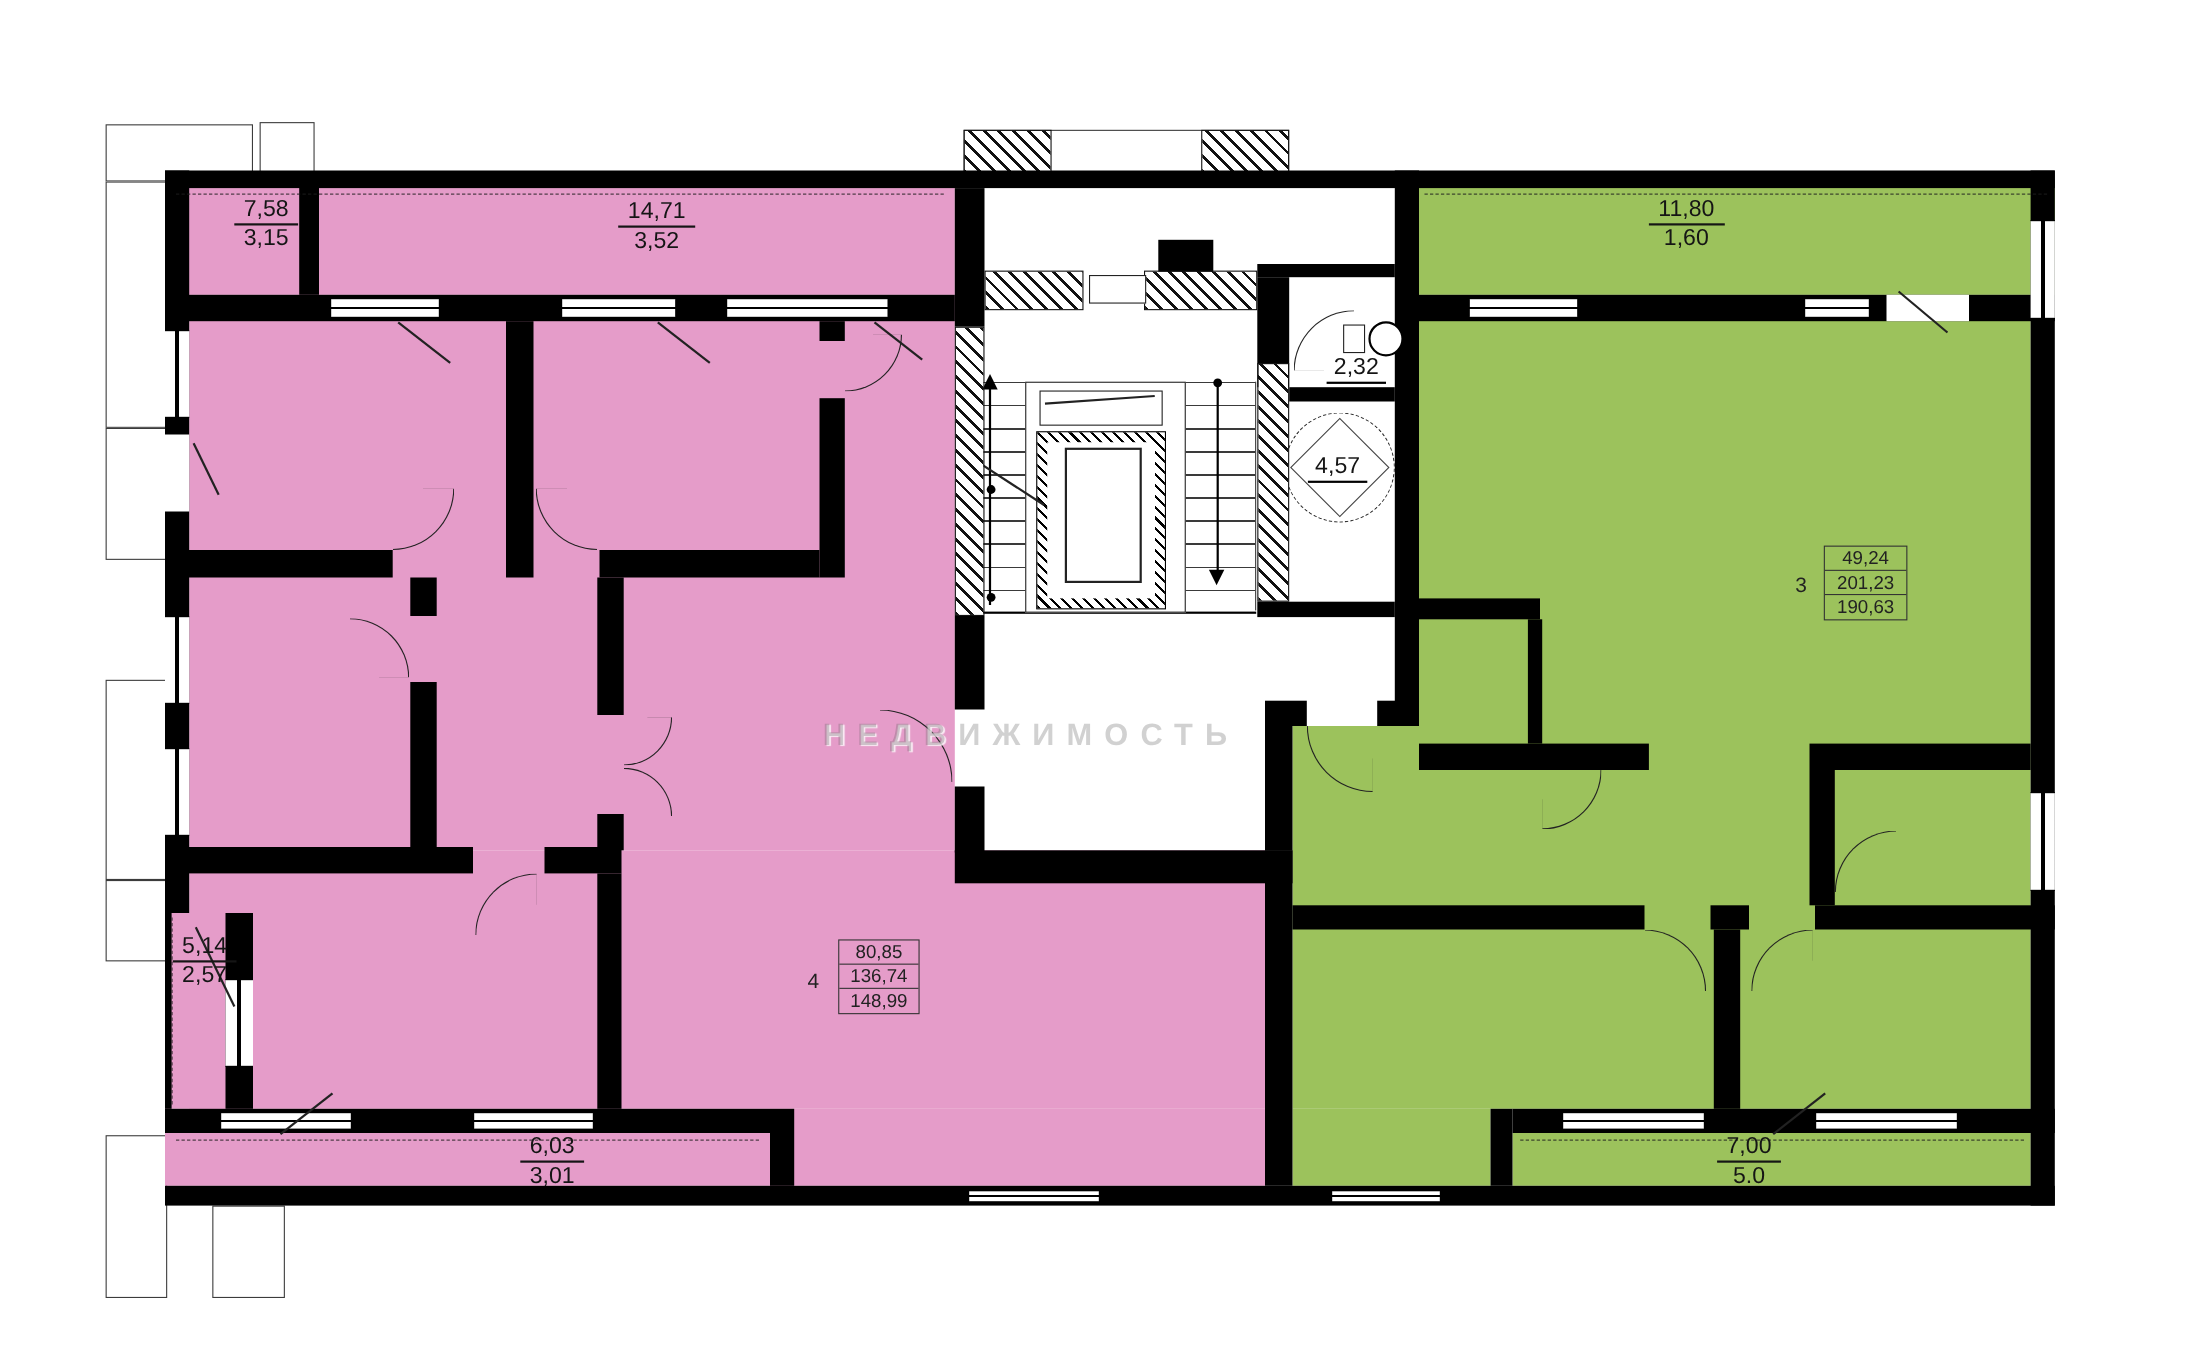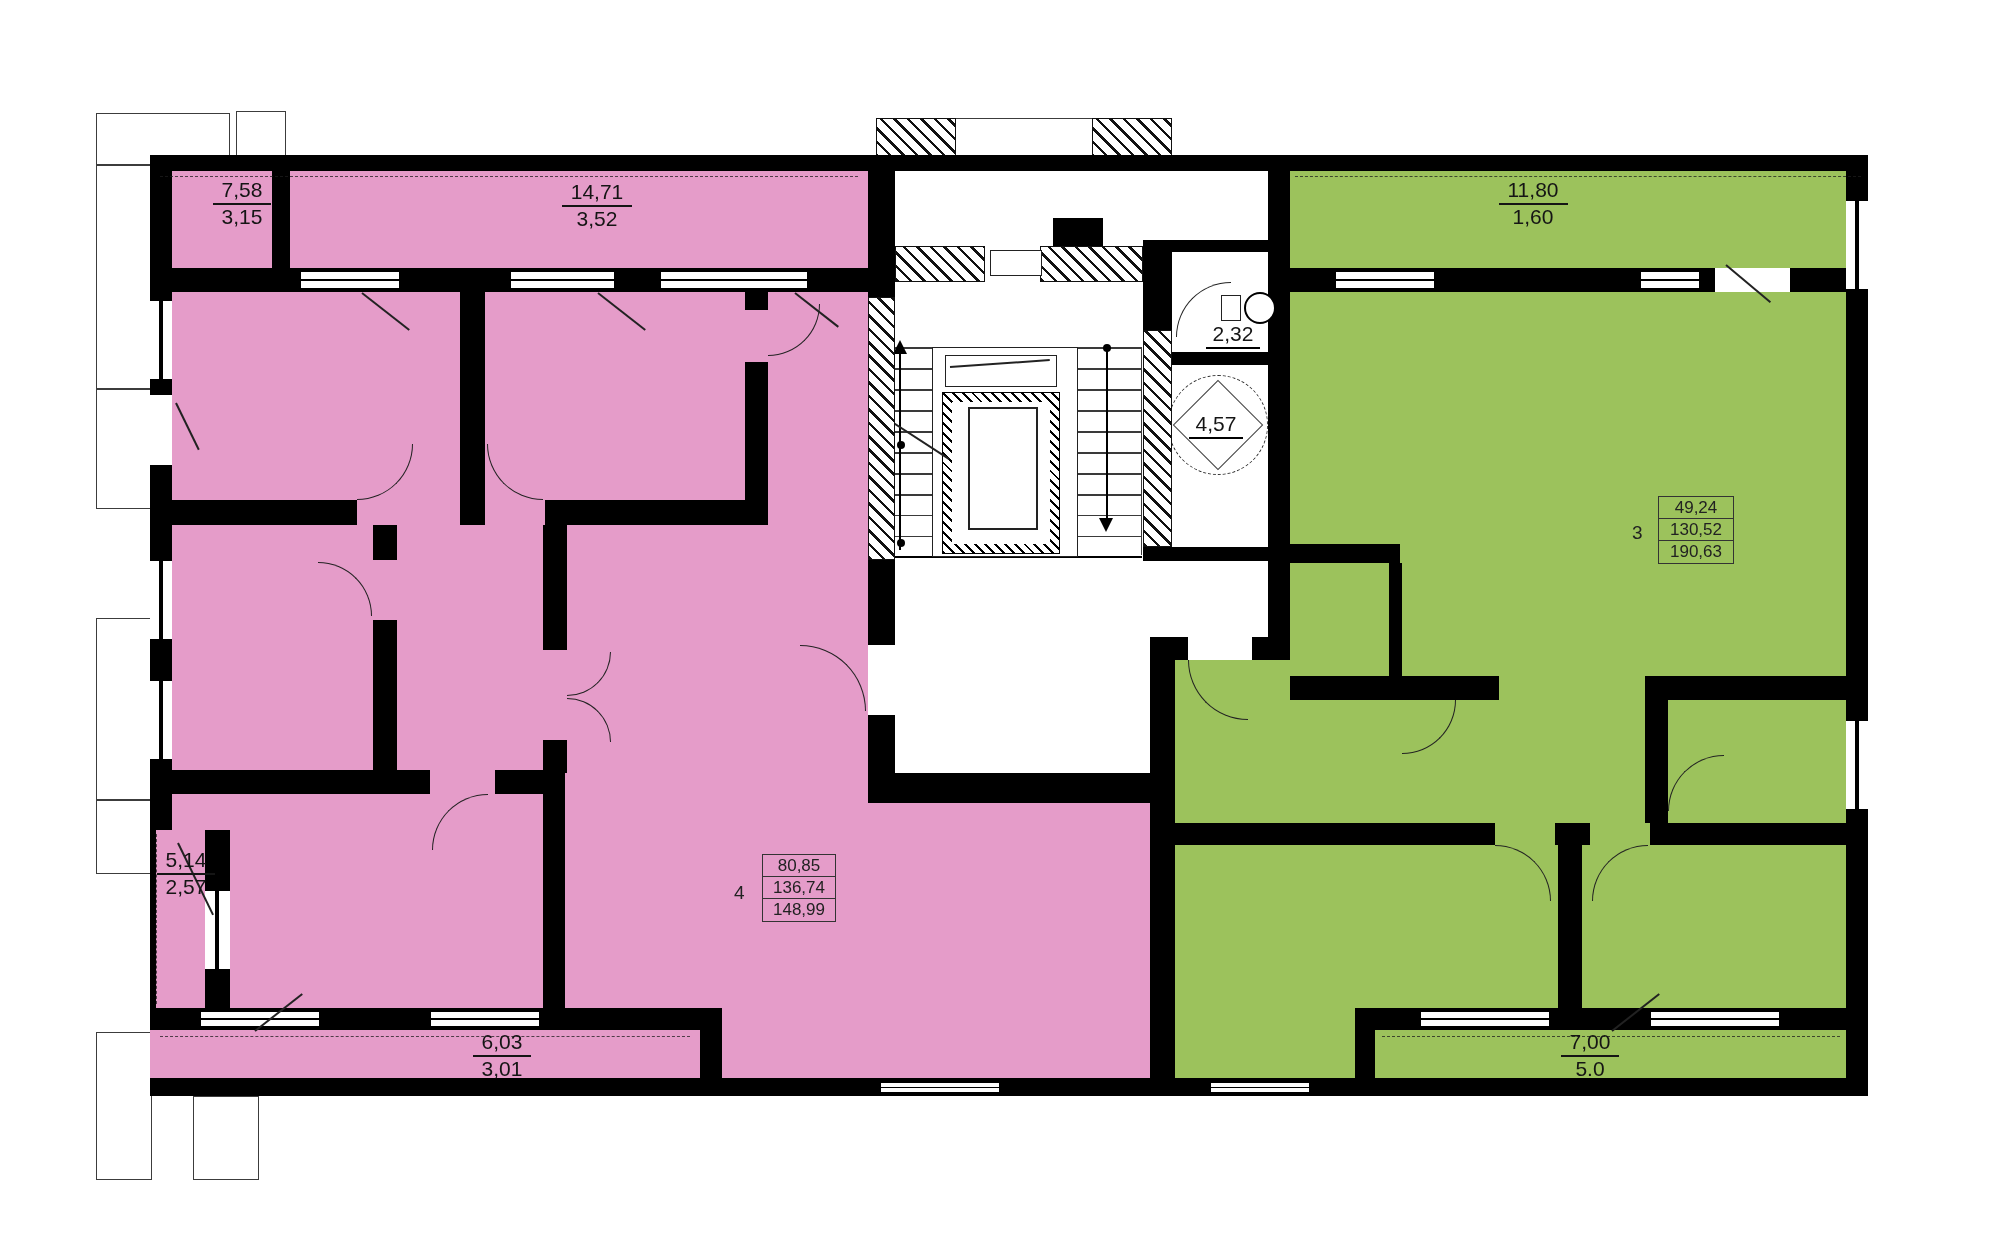--- a/index.html
+++ b/index.html
@@ -189,20 +189,21 @@
 
   <div class="sash z5" style="left:362px;top:292px;width:60px;transform:rotate(38deg)"></div>
   <div class="sash z5" style="left:598px;top:292px;width:60px;transform:rotate(38deg)"></div>
   <div class="sash z5" style="left:795px;top:292px;width:55px;transform:rotate(38deg)"></div>
   <div class="sash z5" style="left:1726px;top:264px;width:58px;transform:rotate(40deg)"></div>
   <div class="sash z5" style="left:176px;top:402px;width:52px;transform:rotate(64deg)"></div>
   <div class="sash z5" style="left:178px;top:842px;width:80px;transform:rotate(64deg)"></div>
   <div class="sash z5" style="left:255px;top:1030px;width:60px;transform:rotate(-38deg)"></div>
   <div class="sash z5" style="left:1612px;top:1030px;width:60px;transform:rotate(-38deg)"></div>
 
+  <div class="wm2" style="left:748px;top:652px;">НЕДВИЖИМОСТЬ</div>
 
   <div class="frac" style="left:200px;top:178px;width:84px">
     <span class="top">7,58</span>
     <span class="bot">3,15</span>
   </div>
   <div class="frac" style="left:552px;top:180px;width:90px">
     <span class="top">14,71</span>
     <span class="bot">3,52</span>
   </div>
   <div class="frac" style="left:1488px;top:178px;width:90px">
@@ -232,17 +233,17 @@
   <div class="aptnum" style="left:734px;top:882px">4</div>
   <div class="apttab" style="left:762px;top:854px;width:74px">
     <div>80,85</div>
     <div>136,74</div>
     <div>148,99</div>
   </div>
 
   <div class="aptnum" style="left:1632px;top:522px">3</div>
   <div class="apttab" style="left:1658px;top:496px;width:76px">
     <div>49,24</div>
-    <div>130,52</div>
+    <div>201,23</div>
     <div>190,63</div>
   </div>
 
 </div>
 
 </body></html>

